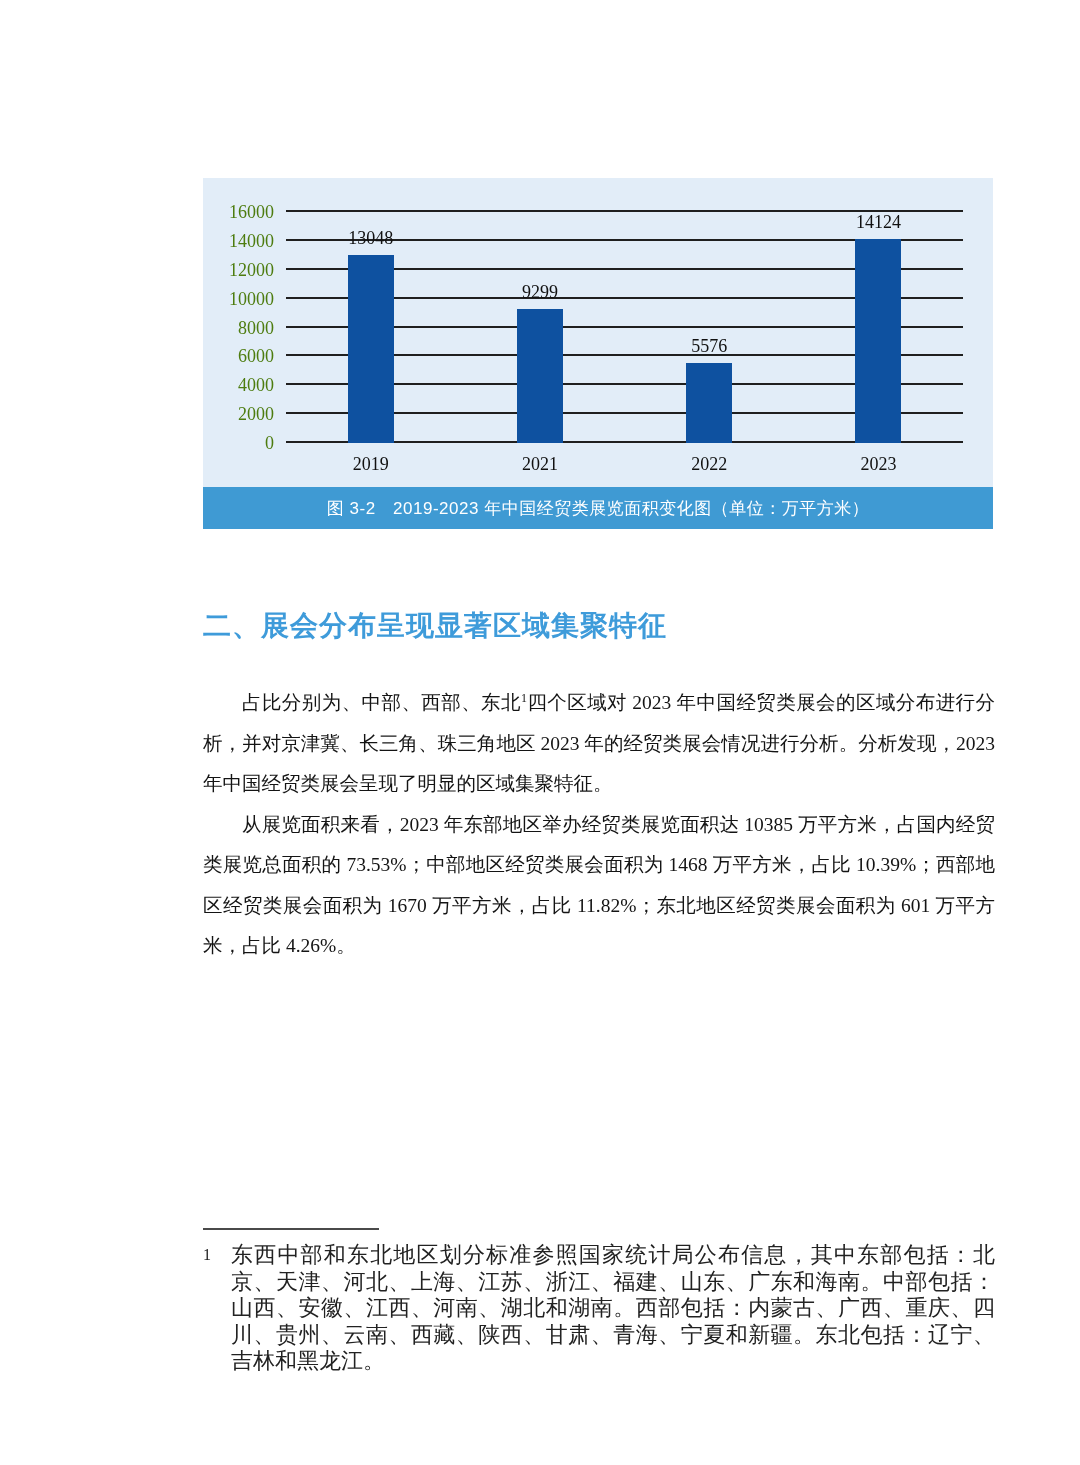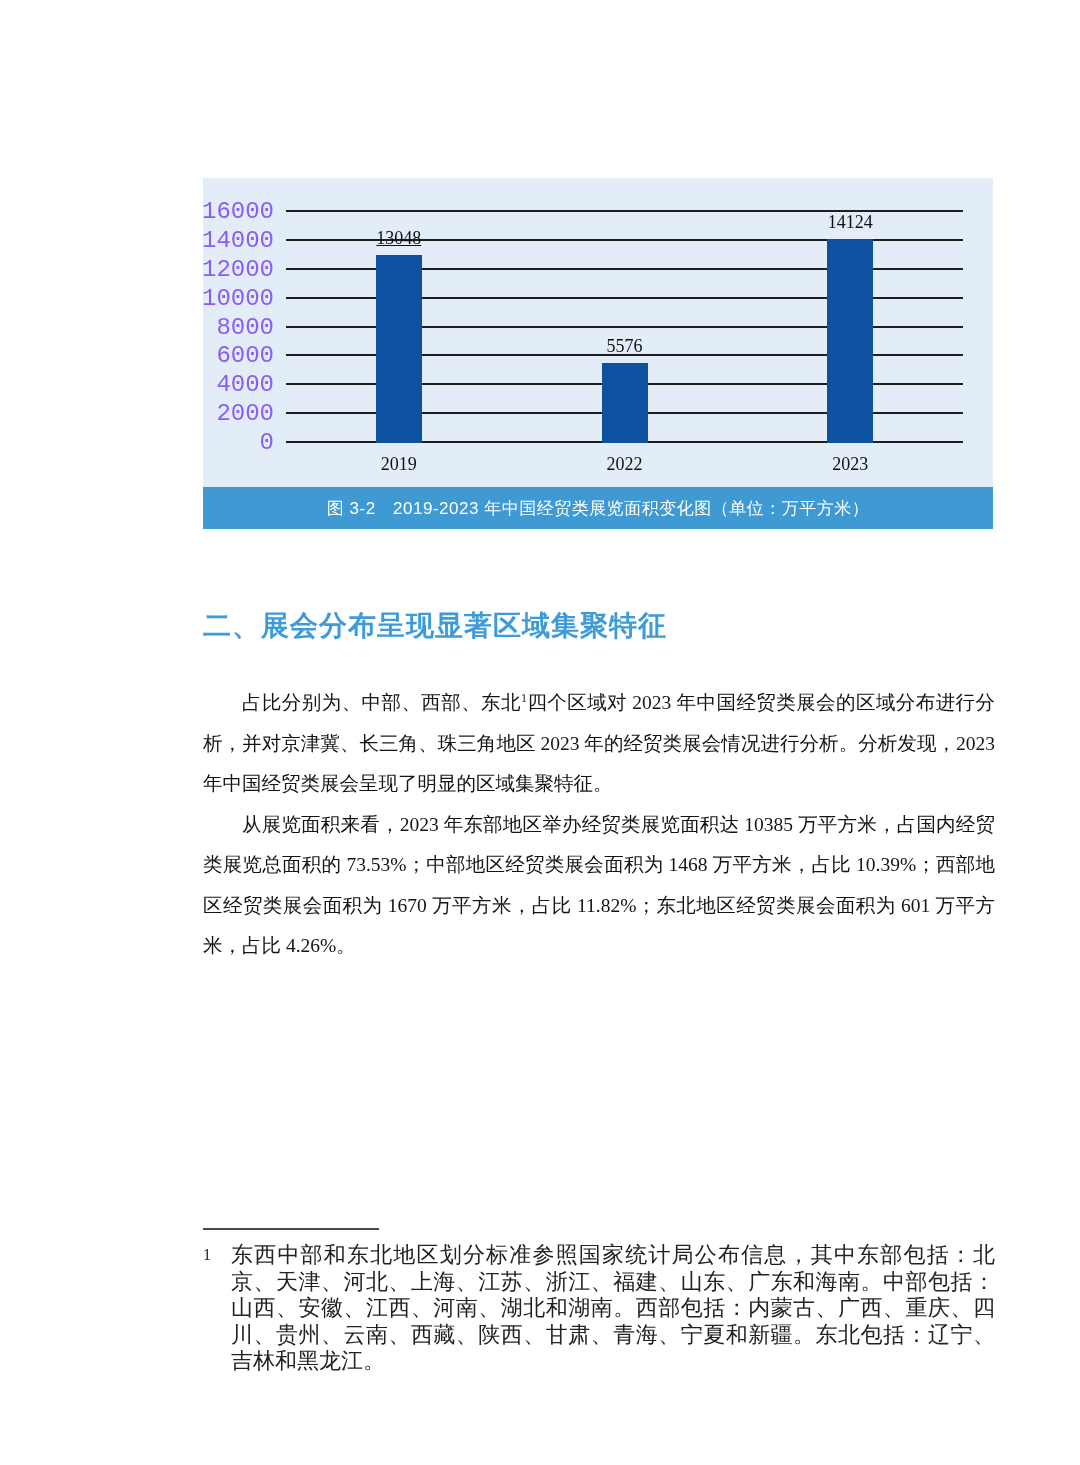--- a/index.html
+++ b/index.html
@@ -40,22 +40,22 @@
   }
   .chart-plot {
     position:absolute; left:83px; right:30px; top:34px; bottom:44px;
   }
   .gridline {
     position:absolute; left:0; right:0; height:2px;
     background:var(--c-gridline);
   }
   .ytick {
     position:absolute; right:calc(100% + 12px); transform:translateY(50%);
-    font-family:Liberation Mono, monospace;
-    font-size:24px; line-height:1; color:#8b5cf6; white-space:nowrap;
+    font-family:Liberation Serif, serif;
+    font-size:18px; line-height:1; color:#4d7c0f; white-space:nowrap;
   }
   .slots { position:absolute; left:0; right:0; top:0; bottom:0; display:flex; }
   .slot { flex:1; position:relative; }
   .bar {
     position:absolute; bottom:0; left:50%; transform:translateX(-50%);
     width:46px; background:var(--c-bar);
   }
   .value-label {
     position:absolute; left:0; right:0; text-align:center;
     font-family:"Liberation Serif","DejaVu Serif",serif;
@@ -126,22 +126,27 @@
           <div class="ytick" style="bottom: 62.5%;">10000</div>
           <div class="gridline" style="bottom: 75%;"></div>
           <div class="ytick" style="bottom: 75%;">12000</div>
           <div class="gridline" style="bottom: 87.5%;"></div>
           <div class="ytick" style="bottom: 87.5%;">14000</div>
           <div class="gridline" style="bottom: 100%;"></div>
           <div class="ytick" style="bottom: 100%;">16000</div>
           <div class="slots">
             <div class="slot">
               <div class="bar" style="height: 81.55%;"></div>
-              <div class="value-label" style="bottom: calc(81.55% + 8px); text-decoration: underline;">13048</div>
+              <div class="value-label" style="bottom: calc(81.55% + 8px);">13048</div>
               <div class="xtick">2019</div>
+            </div>
+            <div class="slot">
+              <div class="bar" style="height: 58.1187%;"></div>
+              <div class="value-label" style="bottom: calc(58.1187% + 8px);">9299</div>
+              <div class="xtick">2021</div>
             </div>
             <div class="slot">
               <div class="bar" style="height: 34.85%;"></div>
               <div class="value-label" style="bottom: calc(34.85% + 8px);">5576</div>
               <div class="xtick">2022</div>
             </div>
             <div class="slot">
               <div class="bar" style="height: 88.275%;"></div>
               <div class="value-label" style="bottom: calc(88.275% + 8px);">14124</div>
               <div class="xtick">2023</div>

